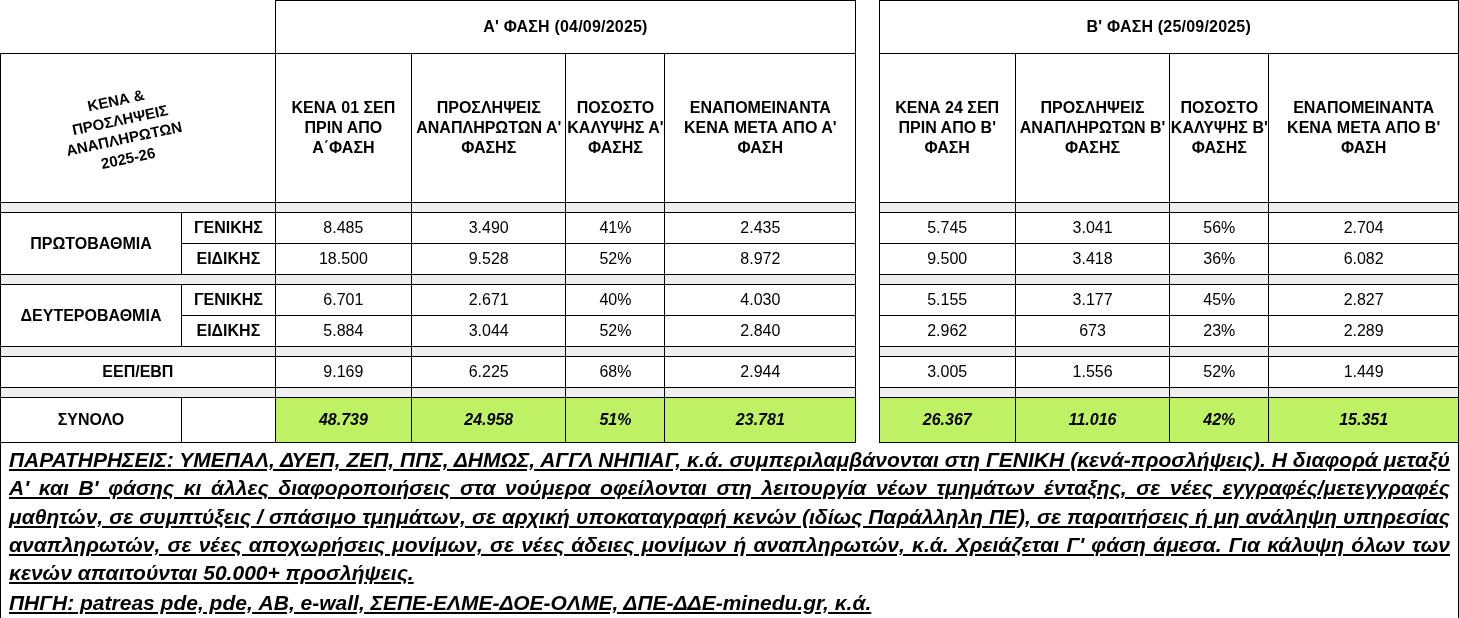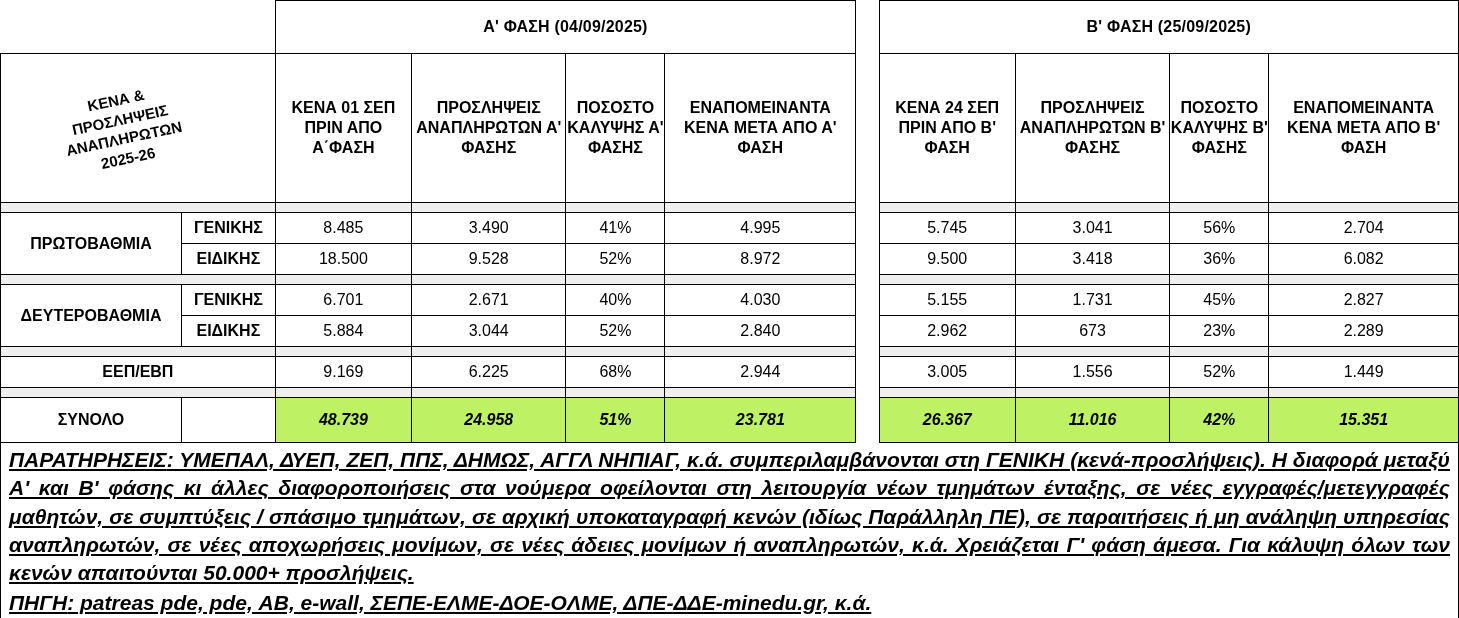--- a/index.html
+++ b/index.html
@@ -192,21 +192,21 @@
       <td></td>
       <td></td>
     </tr>
 
     <tr>
       <td class="rowlabel nb-b" rowspan="2">ΠΡΩΤΟΒΑΘΜΙΑ</td>
       <td class="sublabel">ΓΕΝΙΚΗΣ</td>
       <td class="datacell">8.485</td>
       <td class="datacell">3.490</td>
       <td class="datacell">41%</td>
-      <td class="datacell">4.995</td>
+      <td class="datacell">2.435</td>
       <td class="gapcol"></td>
       <td class="datacell">5.745</td>
       <td class="datacell">3.041</td>
       <td class="datacell">56%</td>
       <td class="datacell">2.704</td>
     </tr>
 
     <tr>
       <td class="sublabel">ΕΙΔΙΚΗΣ</td>
       <td class="datacell">18.500</td>
@@ -235,21 +235,21 @@
 
     <tr>
       <td class="rowlabel nb-b" rowspan="2">ΔΕΥΤΕΡΟΒΑΘΜΙΑ</td>
       <td class="sublabel">ΓΕΝΙΚΗΣ</td>
       <td class="datacell">6.701</td>
       <td class="datacell">2.671</td>
       <td class="datacell">40%</td>
       <td class="datacell">4.030</td>
       <td class="gapcol"></td>
       <td class="datacell">5.155</td>
-      <td class="datacell">1.731</td>
+      <td class="datacell">3.177</td>
       <td class="datacell">45%</td>
       <td class="datacell">2.827</td>
     </tr>
 
     <tr>
       <td class="sublabel">ΕΙΔΙΚΗΣ</td>
       <td class="datacell">5.884</td>
       <td class="datacell">3.044</td>
       <td class="datacell">52%</td>
       <td class="datacell">2.840</td>

